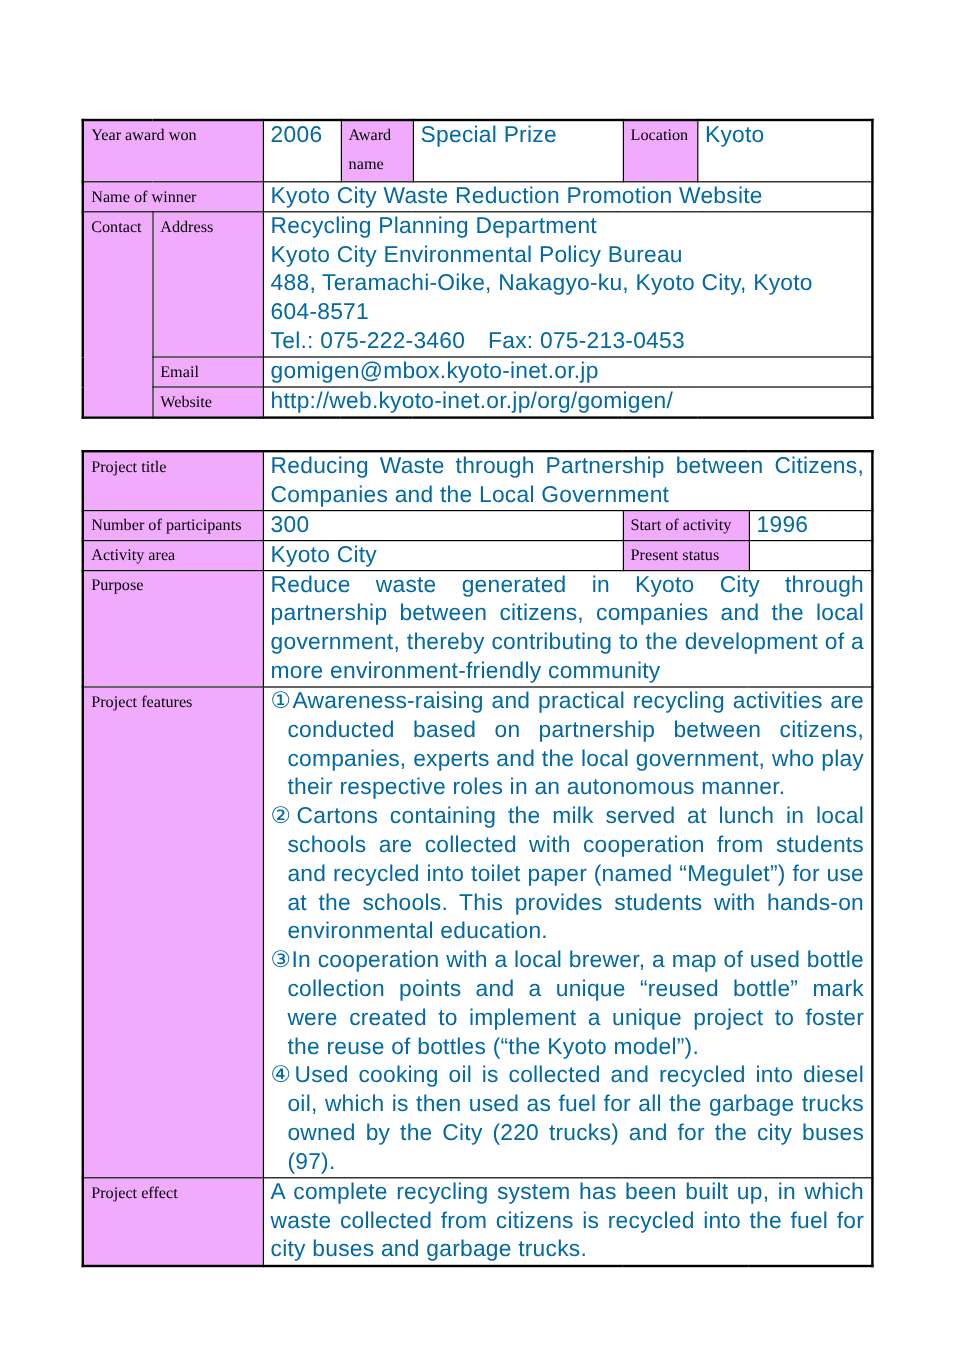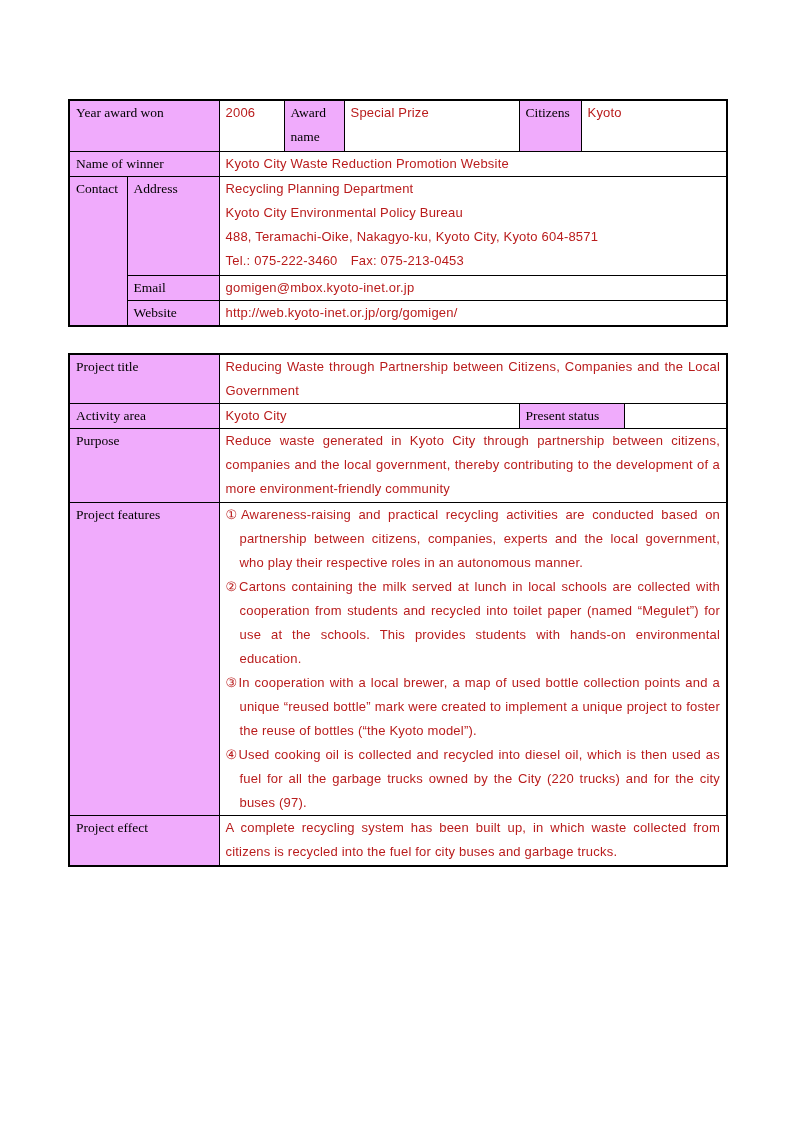--- a/index.html
+++ b/index.html
@@ -29,24 +29,24 @@
   }
   .lbl {
     background: #f0abfc;
     font-family: "Liberation Serif", serif;
     font-size: 13.5px;
     line-height: 24px;
     color: #000;
   }
   .val {
     font-family: "Liberation Sans", sans-serif;
-    font-size: 13px;
+    font-size: 19px;
     line-height: 24px;
     letter-spacing: 0.2px;
-    color: #b91c1c;
+    color: #0369a1;
   }
   .just { text-align: justify; }
   .gap { height: 26px; }
   .feature {
     margin: 0;
     padding-left: 14px;
     text-indent: -14px;
     text-align: justify;
   }
   .addr-line { white-space: pre-wrap; }
@@ -74,21 +74,21 @@
         <col style="width:175px">
         <col style="width:62px">
       <col style="width:146px">
     </colgroup>
     <tbody>
         <tr class="h50">
       <td class="lbl" colspan="2">Year award won</td>
       <td class="val">2006</td>
       <td class="lbl">Award name</td>
       <td class="val">Special Prize</td>
-      <td class="lbl">Citizens</td>
+      <td class="lbl">Location</td>
       <td class="val">Kyoto</td>
     </tr>
     <tr class="h24">
       <td class="lbl" colspan="2">Name of winner</td>
       <td class="val" colspan="5">Kyoto City Waste Reduction Promotion Website</td>
     </tr>
     <tr class="h98">
       <td class="lbl" rowspan="3">Contact</td>
       <td class="lbl">Address</td>
       <td class="val" colspan="5">
@@ -117,20 +117,26 @@
         <col style="width:300px">
         <col style="width:105px">
         <col style="width:103px">
     </colgroup>
     <tbody>
         <tr class="h48">
       <td class="lbl">Project title</td>
       <td class="val just" colspan="3">Reducing Waste through Partnership between Citizens, Companies and the Local Government</td>
     </tr>
     <tr class="h24">
+      <td class="lbl">Number of participants</td>
+      <td class="val">300</td>
+      <td class="lbl">Start of activity</td>
+      <td class="val">1996</td>
+    </tr>
+    <tr class="h24">
       <td class="lbl">Activity area</td>
       <td class="val">Kyoto City</td>
       <td class="lbl">Present status</td>
       <td class="val"></td>
     </tr>
     <tr class="h73">
       <td class="lbl">Purpose</td>
       <td class="val just" colspan="3">Reduce waste generated in Kyoto City through partnership between citizens, companies and the local government, thereby contributing to the development of a more environment-friendly community</td>
     </tr>
     <tr class="h290">

